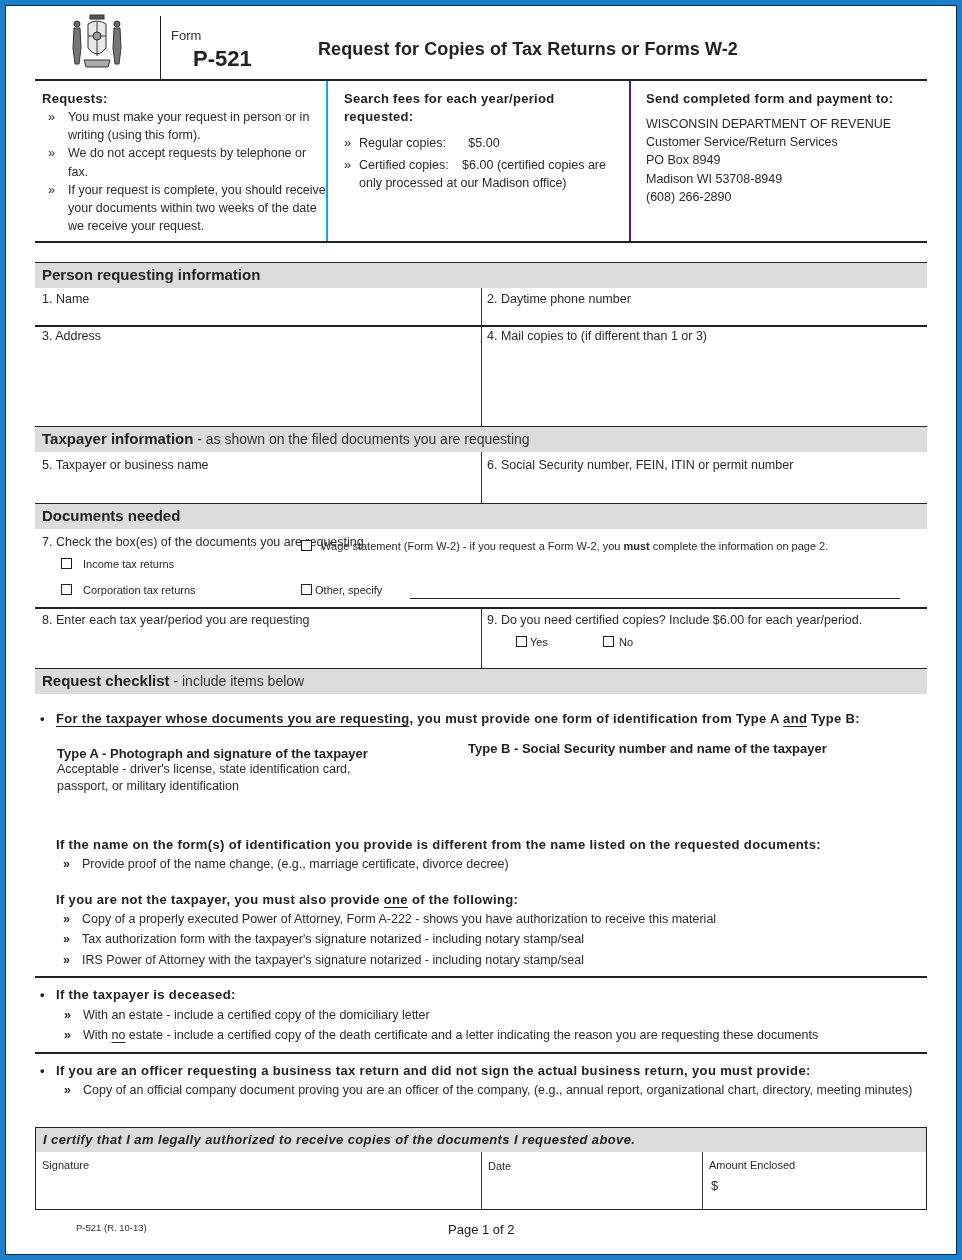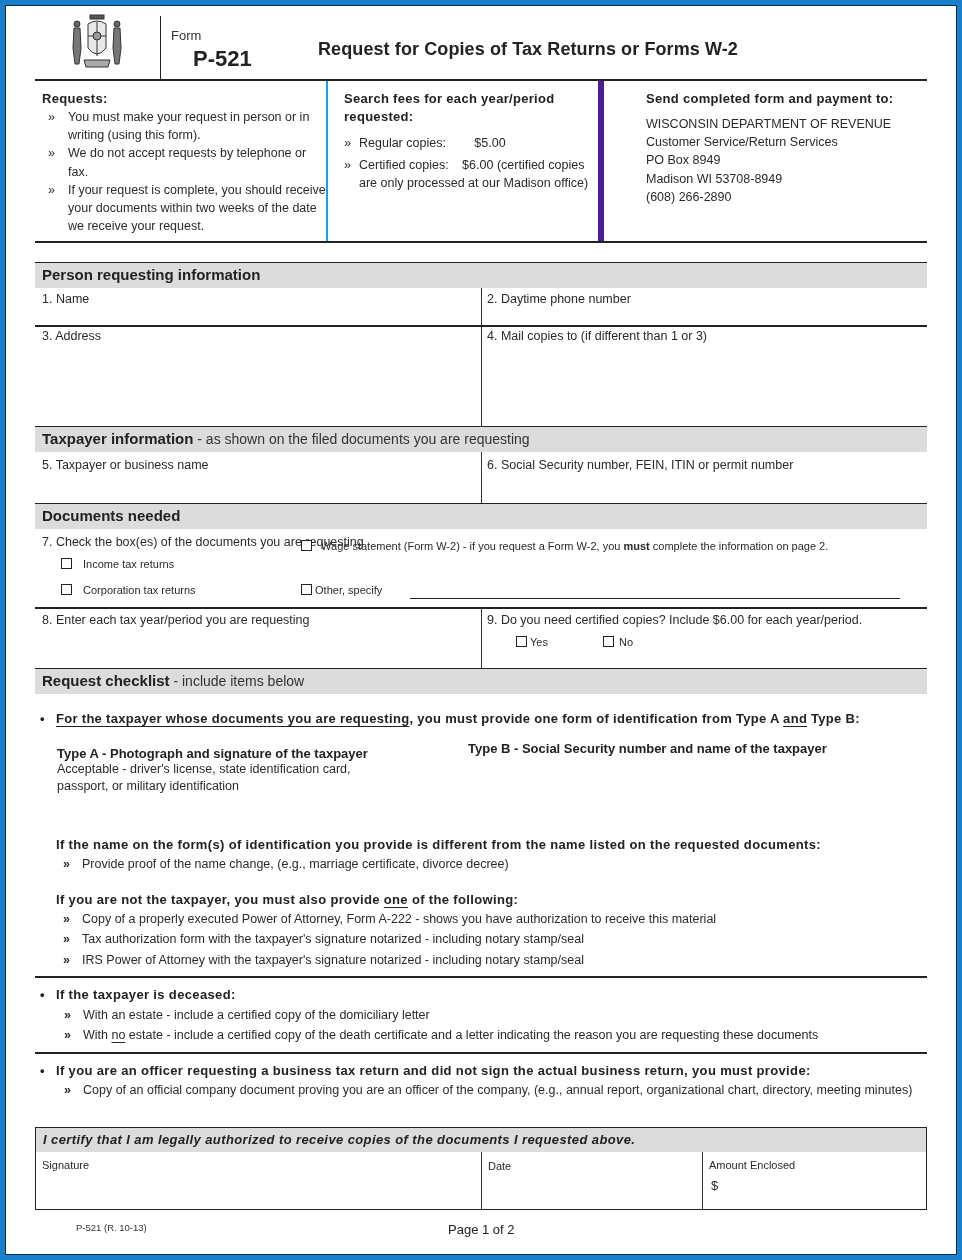--- a/index.html
+++ b/index.html
@@ -26,21 +26,21 @@
   .form-title { left: 318px; top: 39px; font-size: 18px; font-weight: bold; color: #222; letter-spacing: 0.1px; }
   .hdr-rule { left: 35px; top: 79px; width: 892px; height: 2px; background: #222; }
 
   
   .info-box { top: 81px; height: 162px; }
   .info-box h3 { font-size: 13px; font-weight: bold; color: #222; line-height: 18px; letter-spacing: 0.3px; }
   .info-box .li { font-size: 12.5px; line-height: 18.2px; color: #2a2a2a; position: relative; }
   .ib1 { left: 35px; width: 293px; padding: 9px 0 0 7px; border-right: 2px solid #0ea5e9; }
   .ib1 .li { padding-left: 26px; }
   .ib1 .li .mk { position: absolute; left: 6px; top: 0; }
-  .ib2 { left: 328px; width: 276px; padding: 9px 0 0 16px; border-right: 6px solid #4c1d95; }
+  .ib2 { left: 328px; width: 303px; padding: 9px 0 0 16px; border-right: 2px solid #4c1d95; }
   .ib2 .li { padding-left: 15px; margin-top: 4px; }
   .ib2 .li .mk { position: absolute; left: 0; top: 0; }
   .ib2 .amt { display: inline-block; margin-left: 10px; }
   .ib3 { left: 631px; width: 296px; padding: 9px 0 0 15px; }
   .ib3 .addr { margin-top: 7px; font-size: 12.5px; line-height: 18.2px; color: #2a2a2a; }
   .info-rule { left: 35px; top: 241px; width: 892px; height: 2px; background: #222; }
 
   
   .sec-bar {
     left: 35px; width: 892px; height: 26px; background: #dcdcdc;
@@ -102,21 +102,21 @@
   <div class="li"><span class="mk">»</span><span>You must make your request in person or in writing (using this form).</span></div>
   <div class="li"><span class="mk">»</span><span>We do not accept requests by telephone or fax.</span></div>
   <div class="li"><span class="mk">»</span><span>If your request is complete, you should receive your documents within two weeks of the date we receive your request.</span></div>
 </div>
 
 <div class="abs info-box ib2">
   <h3 style="width:250px;">Search fees for each year/period requested:</h3>
   <div class="li" style="margin-top:8px;">
     <span class="mk">»</span>
     <span>Regular copies:</span>
-    <span class="amt" style="margin-left:25px;">$5.00</span>
+    <span class="amt" style="margin-left:19px;">$5.00</span>
   </div>
   <div class="li">
     <span class="mk">»</span>
     <span>Certified copies:</span>
     <span class="amt">$6.00</span>
     <span style="margin-left:0;">(certified copies are only processed at our Madison office)</span>
   </div>
 </div>
 
 <div class="abs info-box ib3">

